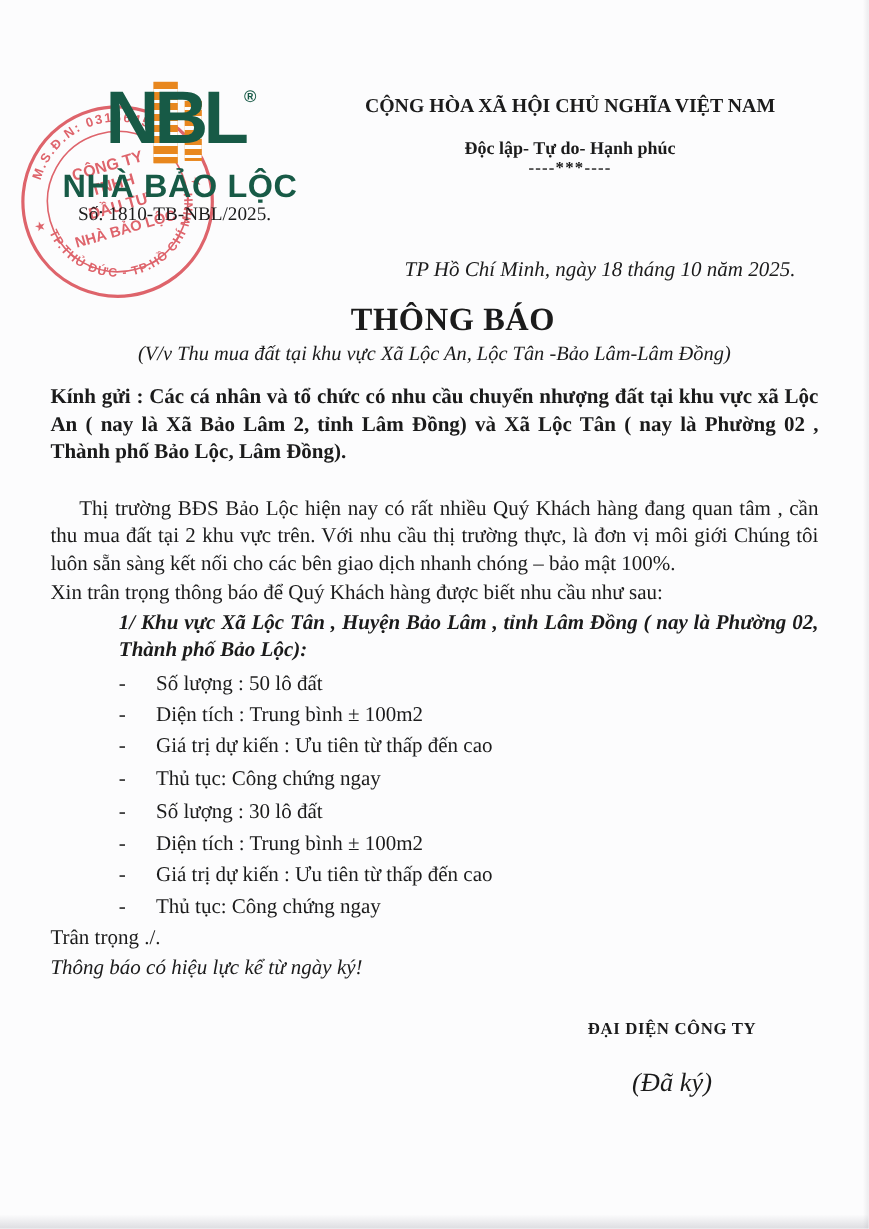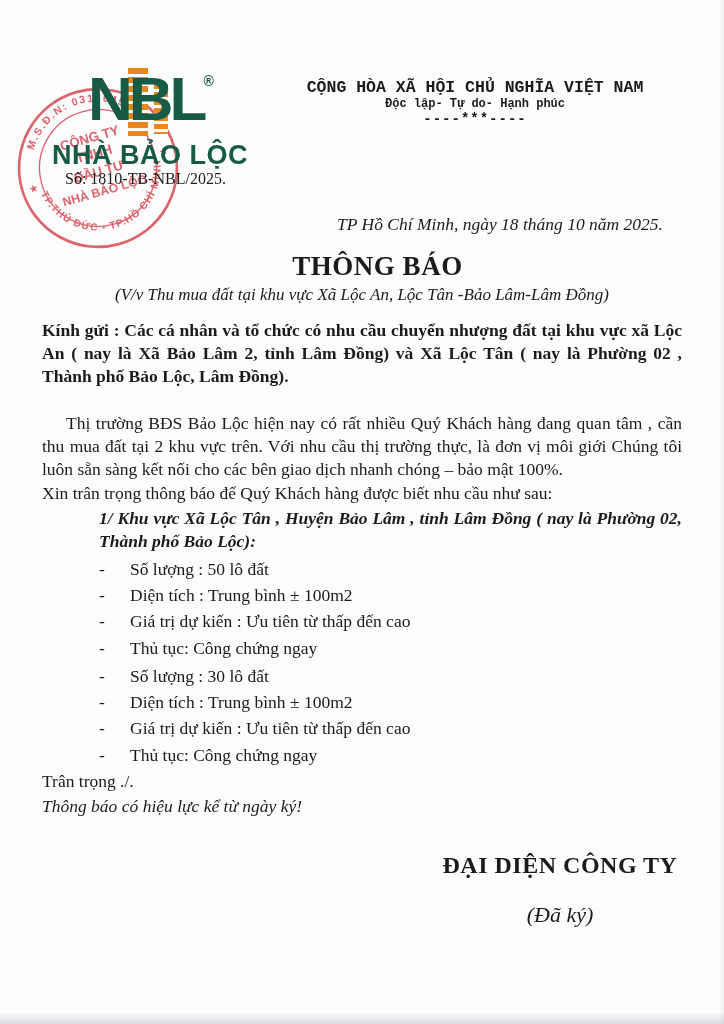--- a/index.html
+++ b/index.html
@@ -62,24 +62,24 @@
     font-weight: 800; font-size: 27px; letter-spacing: 0.5px;
     color: #175a46; white-space: nowrap;
   }
   .doc-number {
     position: absolute; left: 65px; top: 170px; z-index: 2;
     font-size: 16px; color: #1c1c1c; white-space: nowrap;
   }
 
   .national-header {
     position: absolute; left: 300px; top: 78px; width: 350px;
-    text-align: center; z-index: 2; font-family: Liberation Mono, monospace;
+    text-align: center; z-index: 2;
   }
   .nh-line1 { font-weight: bold; font-size: 16.5px; white-space: nowrap; }
-  .nh-line2 { font-weight: bold; font-size: 12px; margin-top: 0; }
+  .nh-line2 { font-weight: bold; font-size: 15px; margin-top: 18px; }
   .nh-line3 { font-weight: bold; font-size: 14px; margin-top: 0px; letter-spacing: 1px; }
 
   
   .dateline {
     margin: 2px 0 0 330px; width: 340px; text-align: center;
     font-style: italic; font-size: 17.5px;
   }
   .doc-title {
     margin-top: 16px; text-align: center;
     font-weight: bold; font-size: 27px; letter-spacing: 0.5px; padding-left: 31px;
@@ -104,21 +104,21 @@
   .bullet-marker { width: 31px; flex: 0 0 31px; }
   .bullet-text { flex: 1; }
 
   .closing { margin-top: 14px; text-indent: 22px; text-align: justify; }
   .regards { margin-top: 2px; }
   .note { font-style: italic; margin-top: 2px; }
 
   .signature {
     margin: 32px 0 0 388px; width: 260px; text-align: center;
   }
-  .sig-title { font-weight: bold; font-size: 24px; letter-spacing: 0.5px; }
+  .sig-title { font-weight: bold; font-size: 14px; letter-spacing: 0.5px; }
   .sig-signed { margin-top: 18px; font-style: italic; font-size: 22px; }
 </style>
 </head>
 <body>
 
 <div class="page">
 
   <div class="doc-header">
 
     <div class="stamp-wrap">

